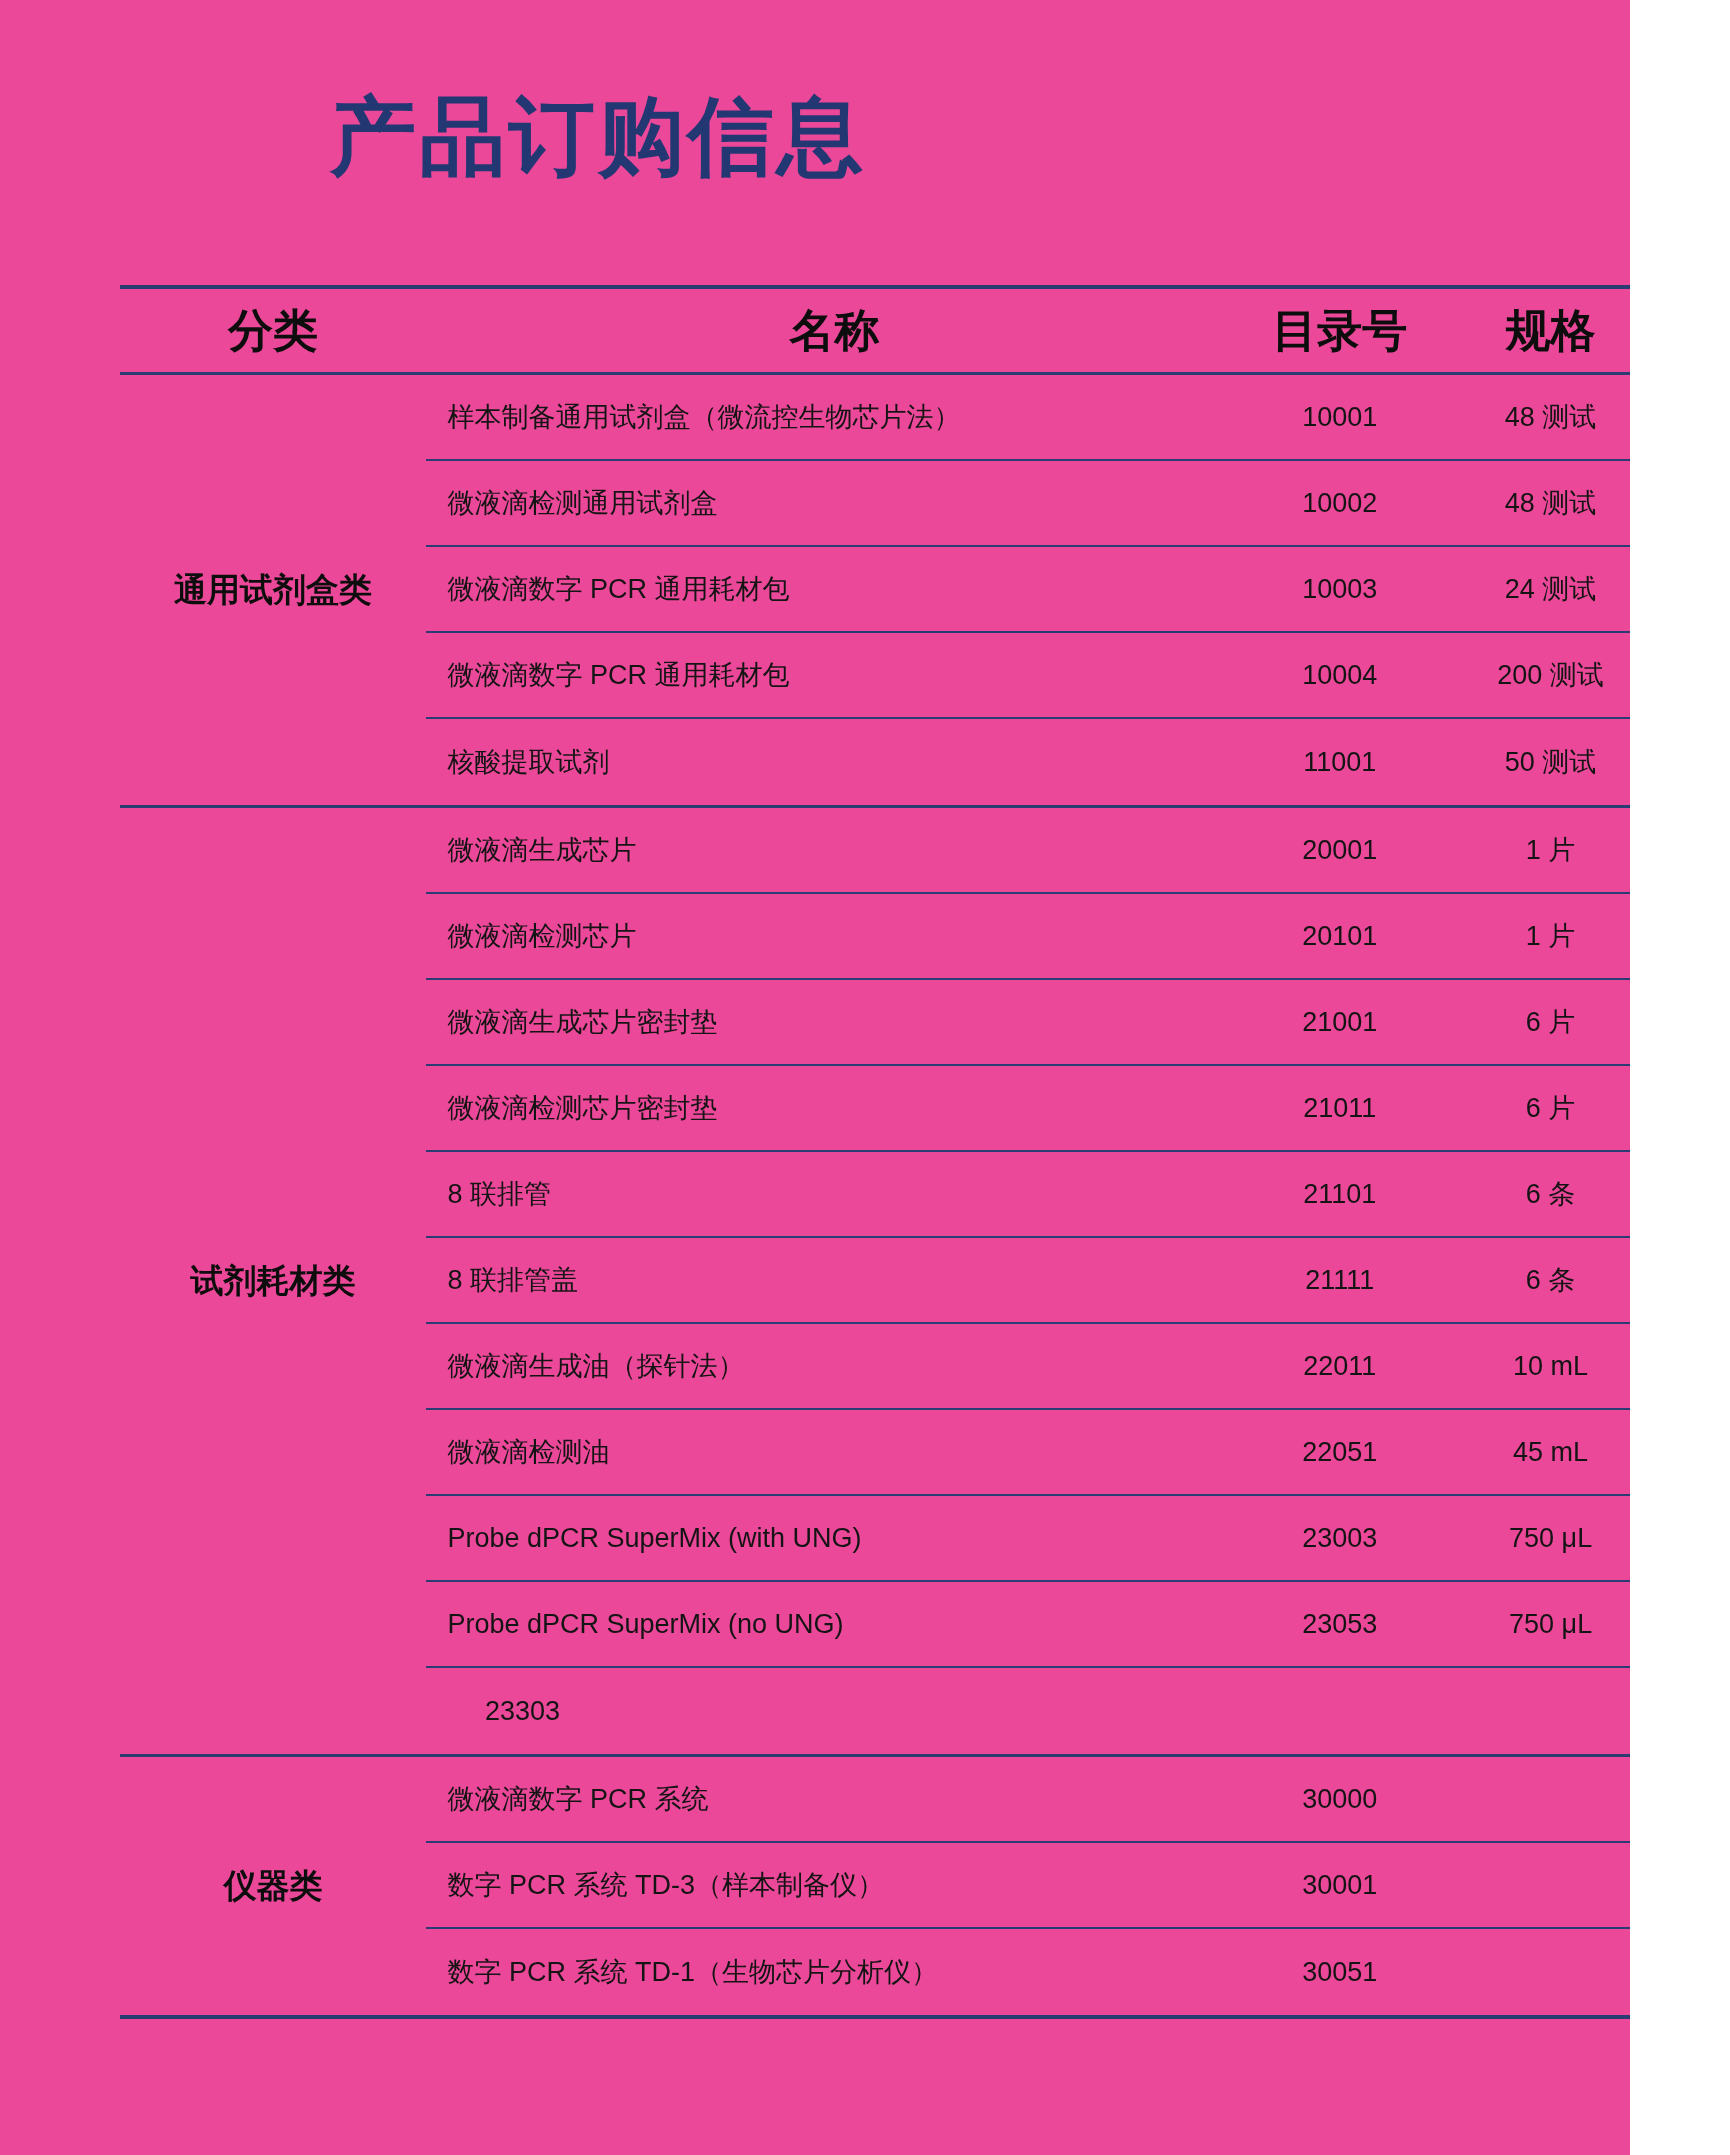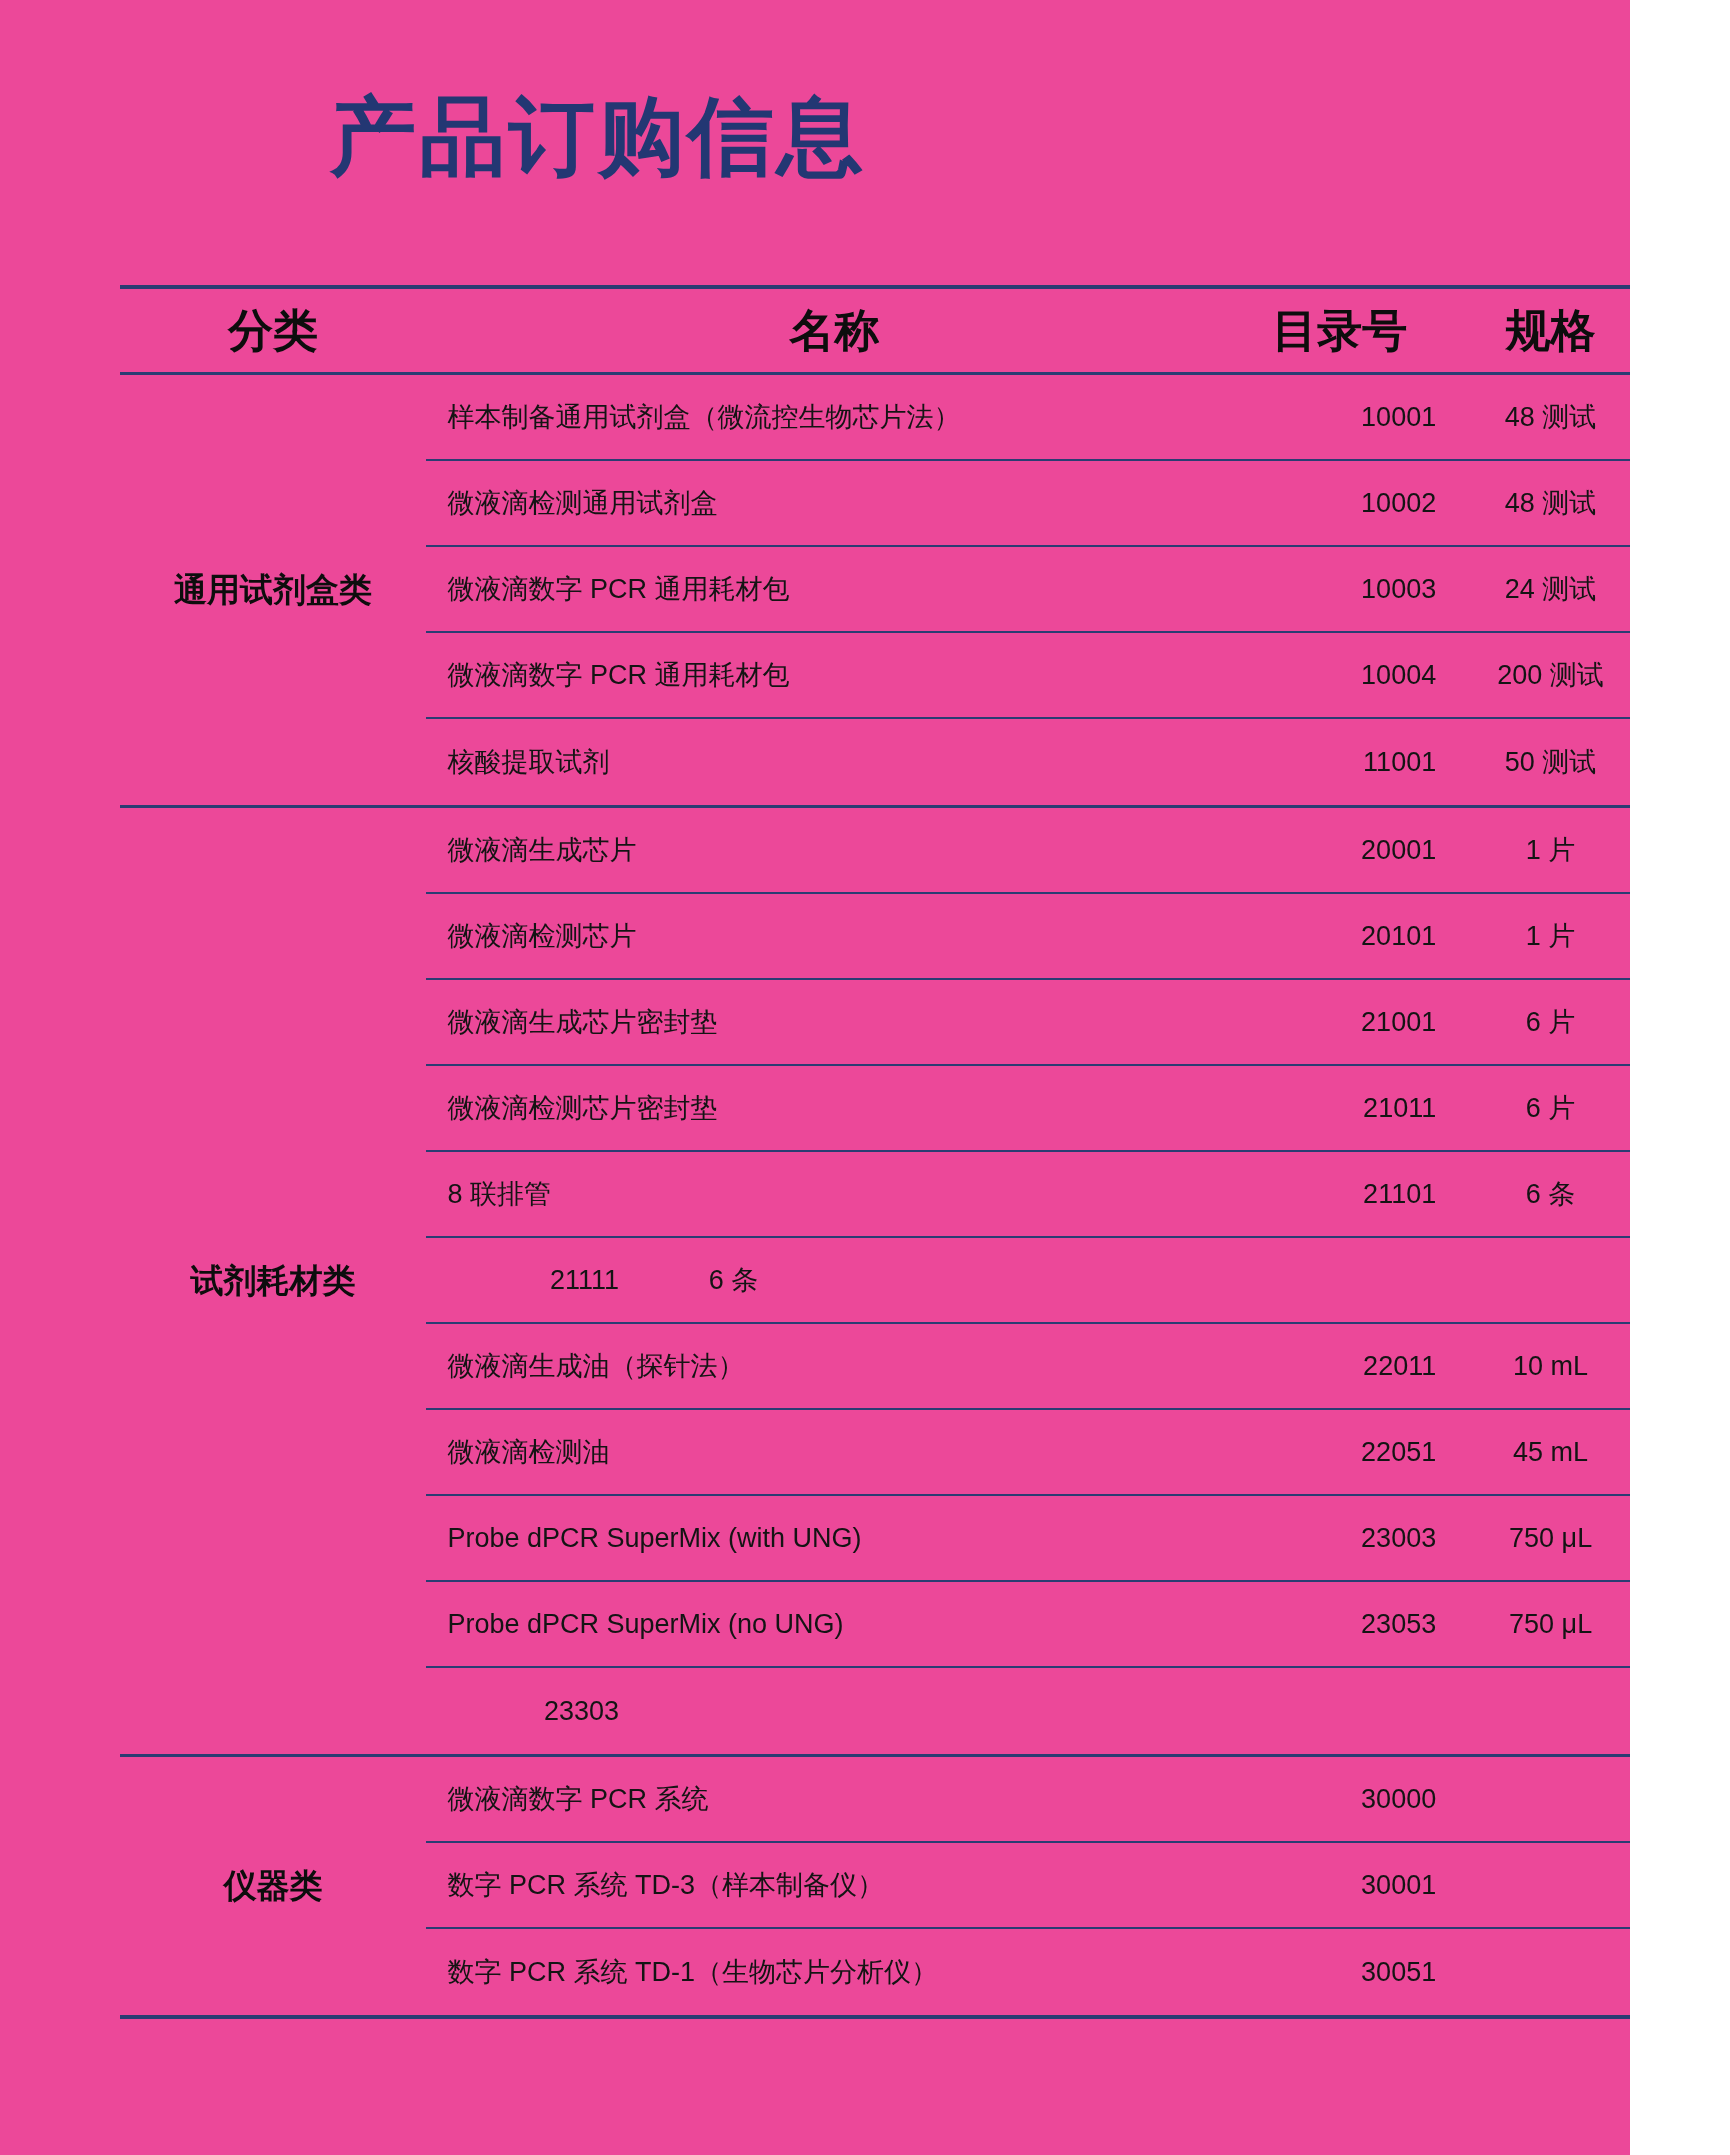--- a/index.html
+++ b/index.html
@@ -72,21 +72,21 @@
     font-size: 27px;
     color: #141414;
   }
   .row:last-child { border-bottom: none; }
   .cell.name {
     width: 818px;
     padding-left: 21.4px;
     text-align: left;
     white-space: nowrap;
   }
-  .cell.catalog { width: 193px; text-align: right; }
+  .cell.catalog { width: 193px; text-align: center; }
   .cell.spec    { width: 229px; text-align: center; white-space: nowrap; }
 </style>
 </head>
 <body>
 
 <div class="page" style="--brand: #233773; --line: #2b3c72;">
 
   <h1 class="title">产品订购信息</h1>
 
   <div class="ptable">
@@ -159,20 +159,21 @@
     <div class="cell spec">6 片</div>
   </div>
 
   <div class="row">
     <div class="cell name">8 联排管</div>
     <div class="cell catalog">21101</div>
     <div class="cell spec">6 条</div>
   </div>
 
   <div class="row">
+    <div class="cell name">8 联排管盖</div>
     <div class="cell catalog">21111</div>
     <div class="cell spec">6 条</div>
   </div>
 
   <div class="row">
     <div class="cell name">微液滴生成油（探针法）</div>
     <div class="cell catalog">22011</div>
     <div class="cell spec">10 mL</div>
   </div>
 

